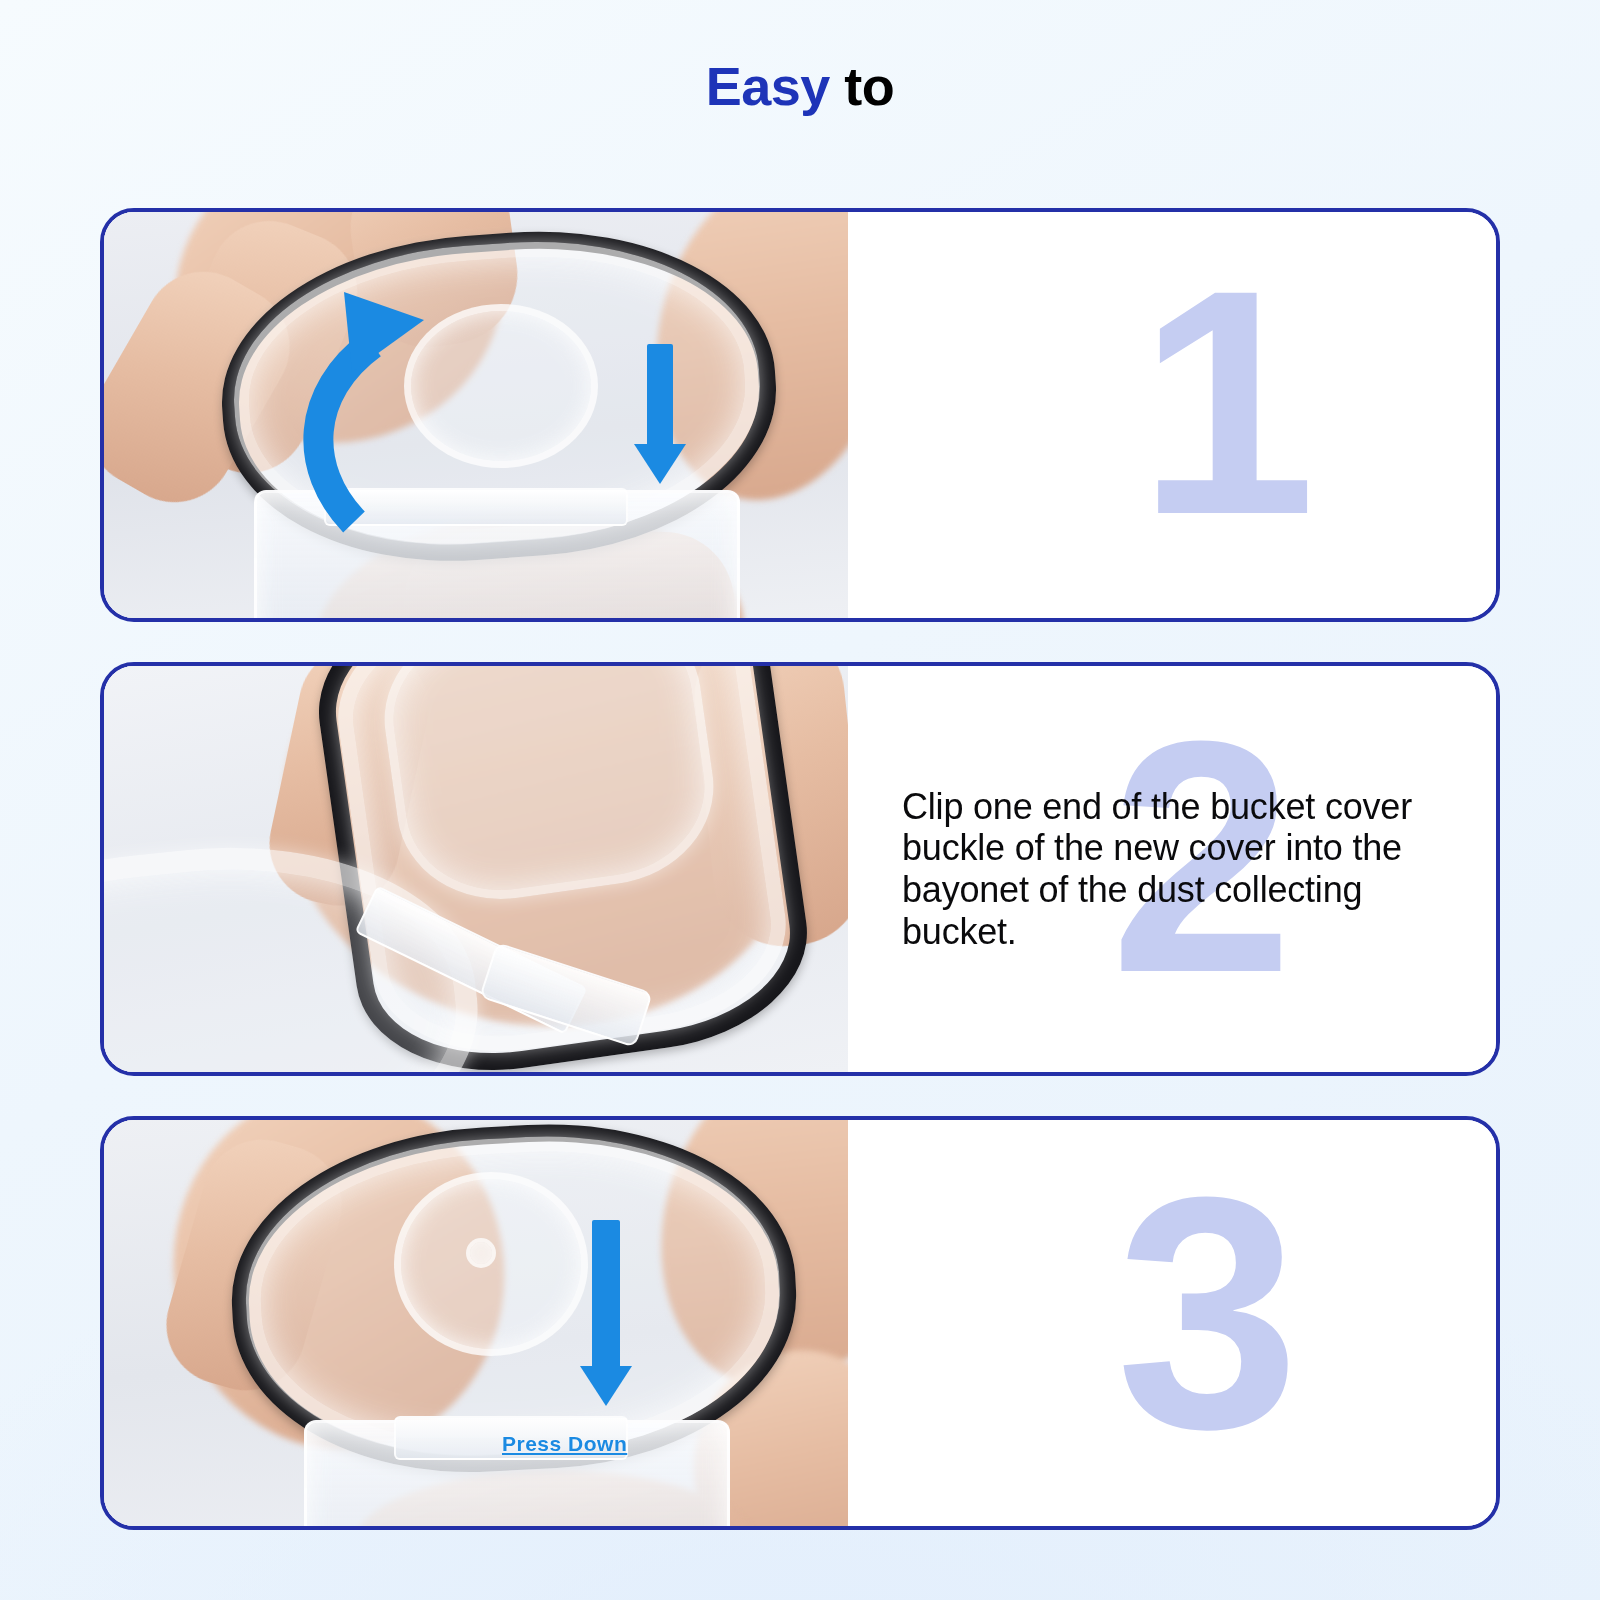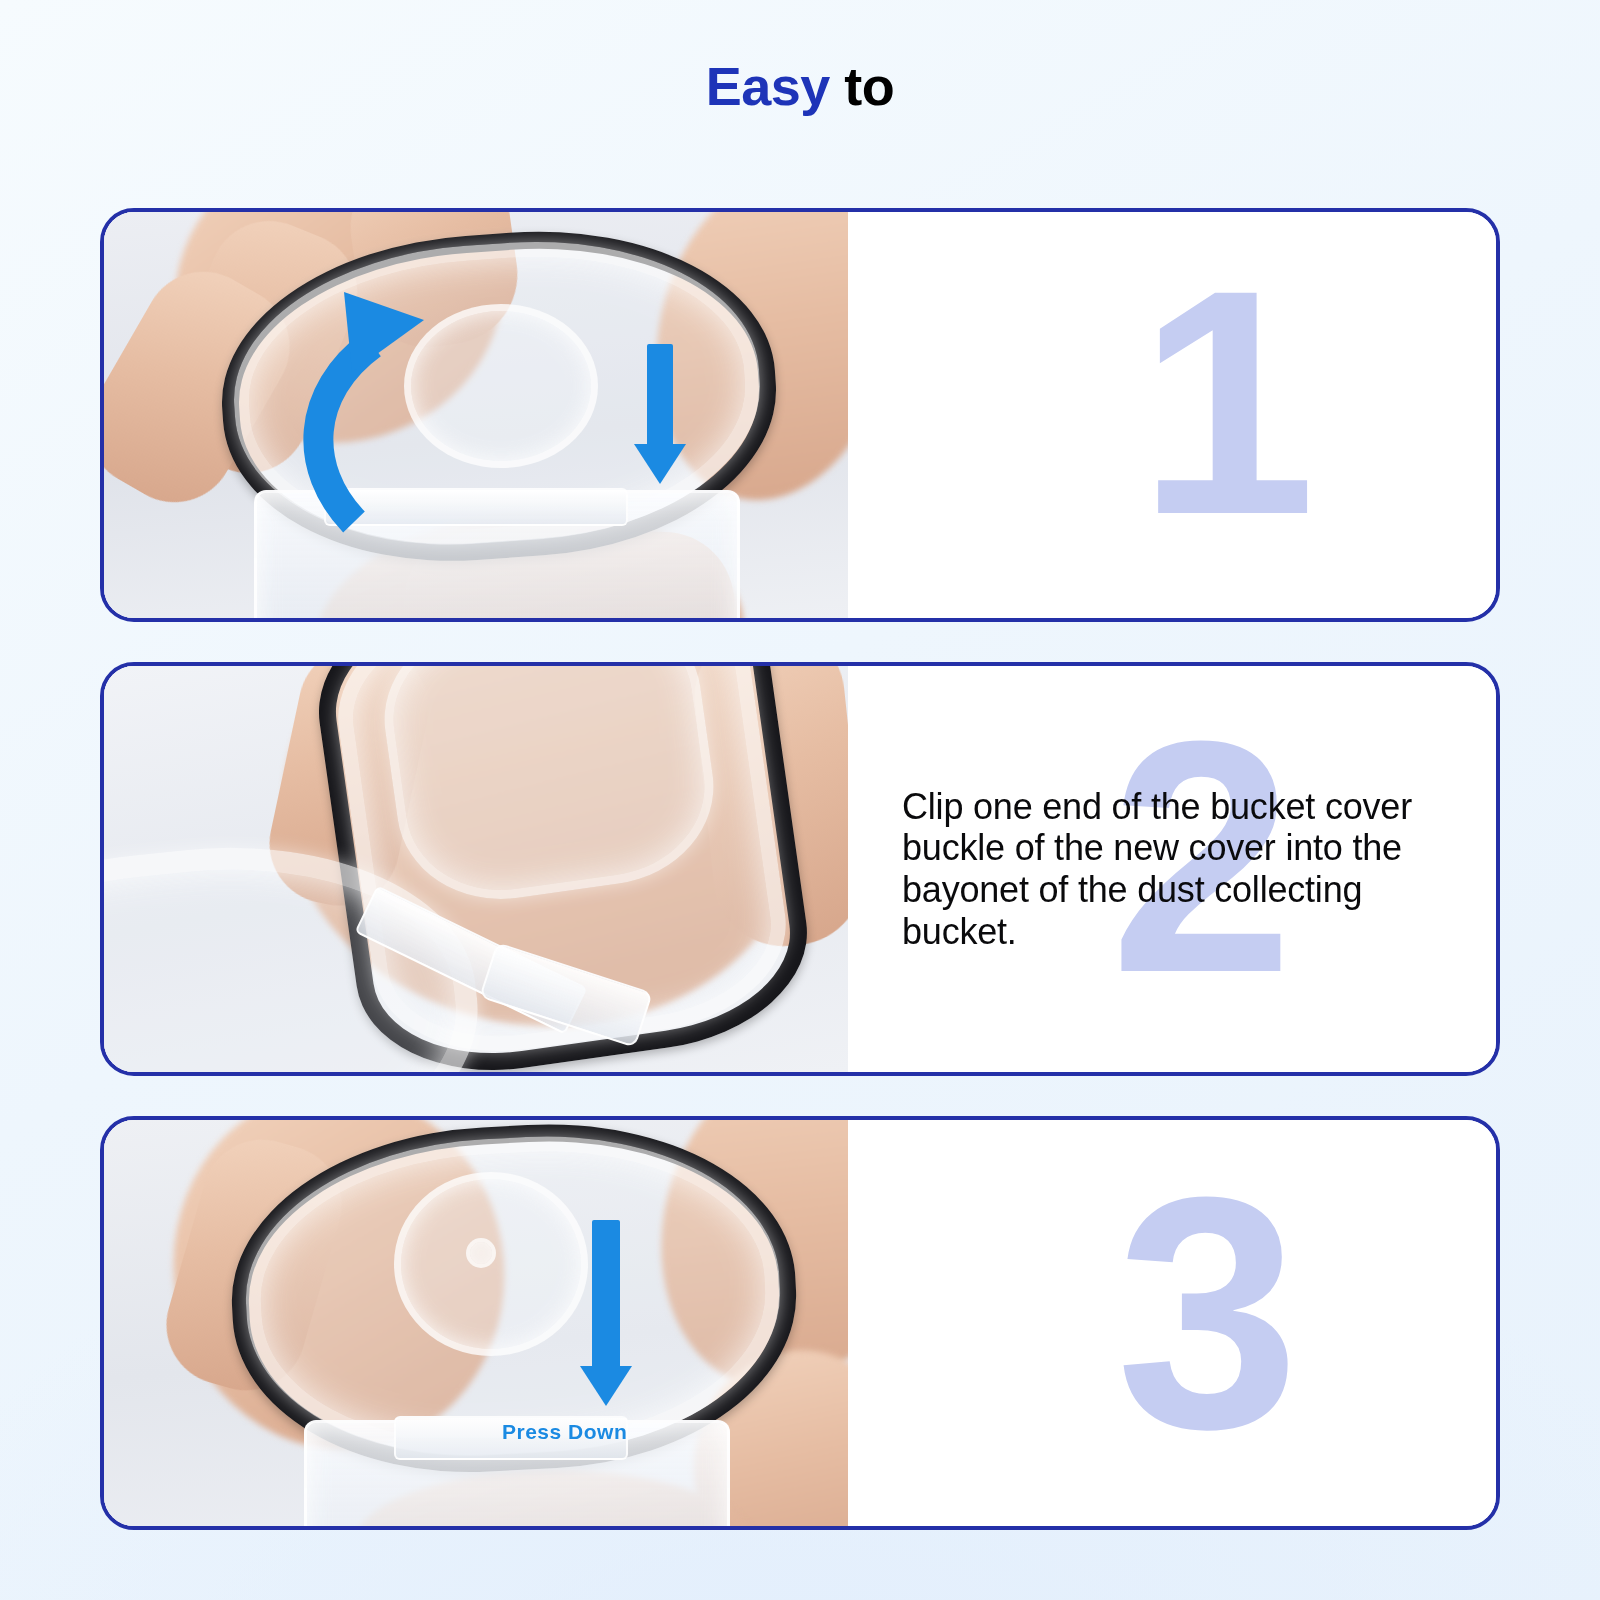--- a/index.html
+++ b/index.html
@@ -271,21 +271,21 @@
         <div class="inner-disc" style="left:290px;top:52px;width:180px;height:170px;"></div>
         <div class="inner-disc" style="left:362px;top:118px;width:22px;height:22px;border-width:4px;"></div>
 
         <div class="bucket-body" style="left:200px;top:300px;width:420px;height:160px;"></div>
         <div class="clip-bar" style="left:290px;top:296px;width:230px;height:40px;"></div>
 
         <div style="position:absolute;left:470px;top:100px;width:64px;height:200px;">
           <div class="arrow-shaft" style="left:18px;top:0;width:28px;height:152px;"></div>
           <div class="arrow-head" style="left:6px;top:146px;"></div>
         </div>
-        <div class="press-label" style="left:398px;top:300px;">Press Down</div>
+        <div class="press-label" style="left:398px;top:312px;text-decoration:underline;">Press Down</div>
       </div>
     </div>
 
     <div class="textside">
       <div class="bignum bignum-3">3</div>
     </div>
   </div>
 
 </div>
 

